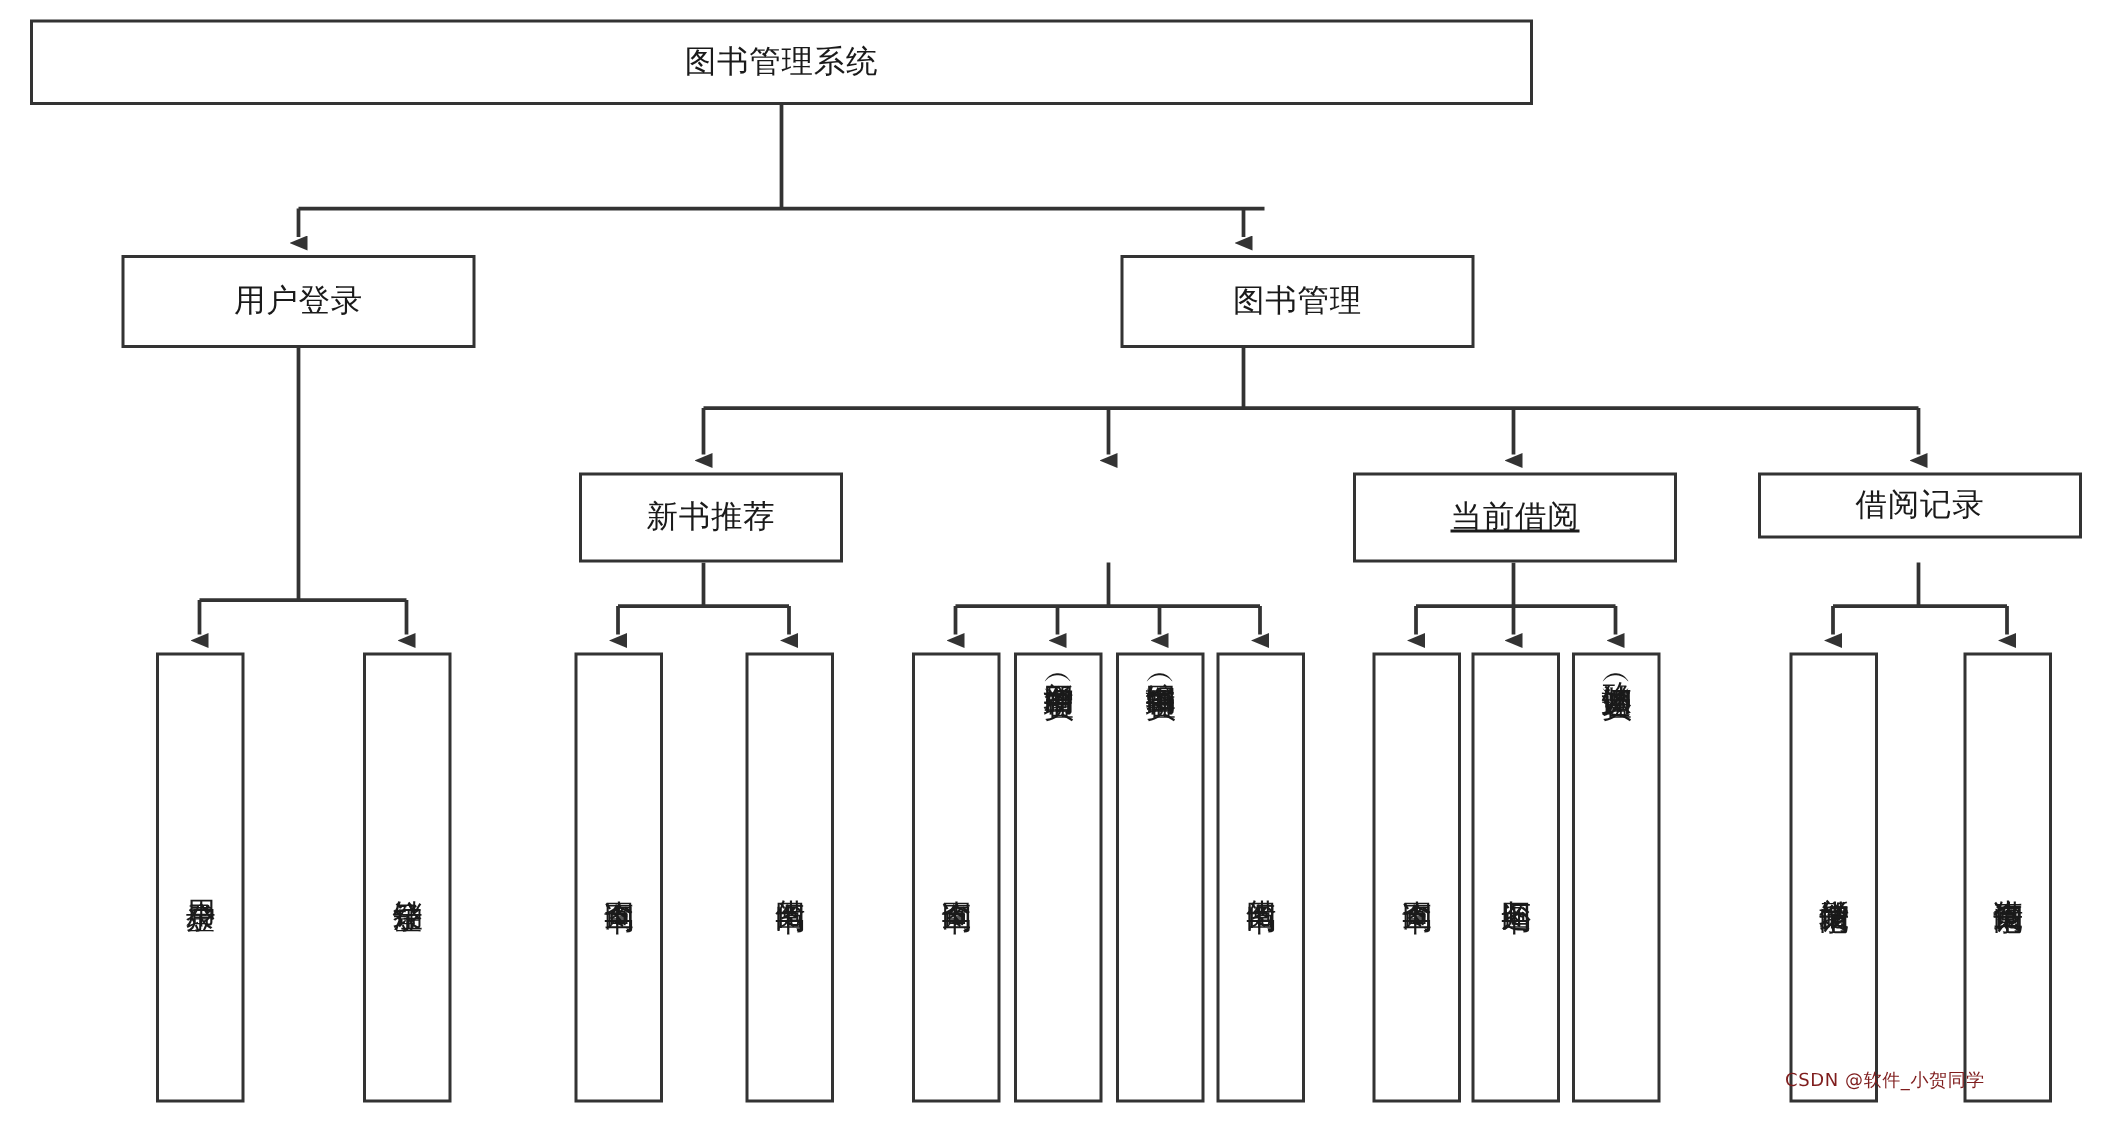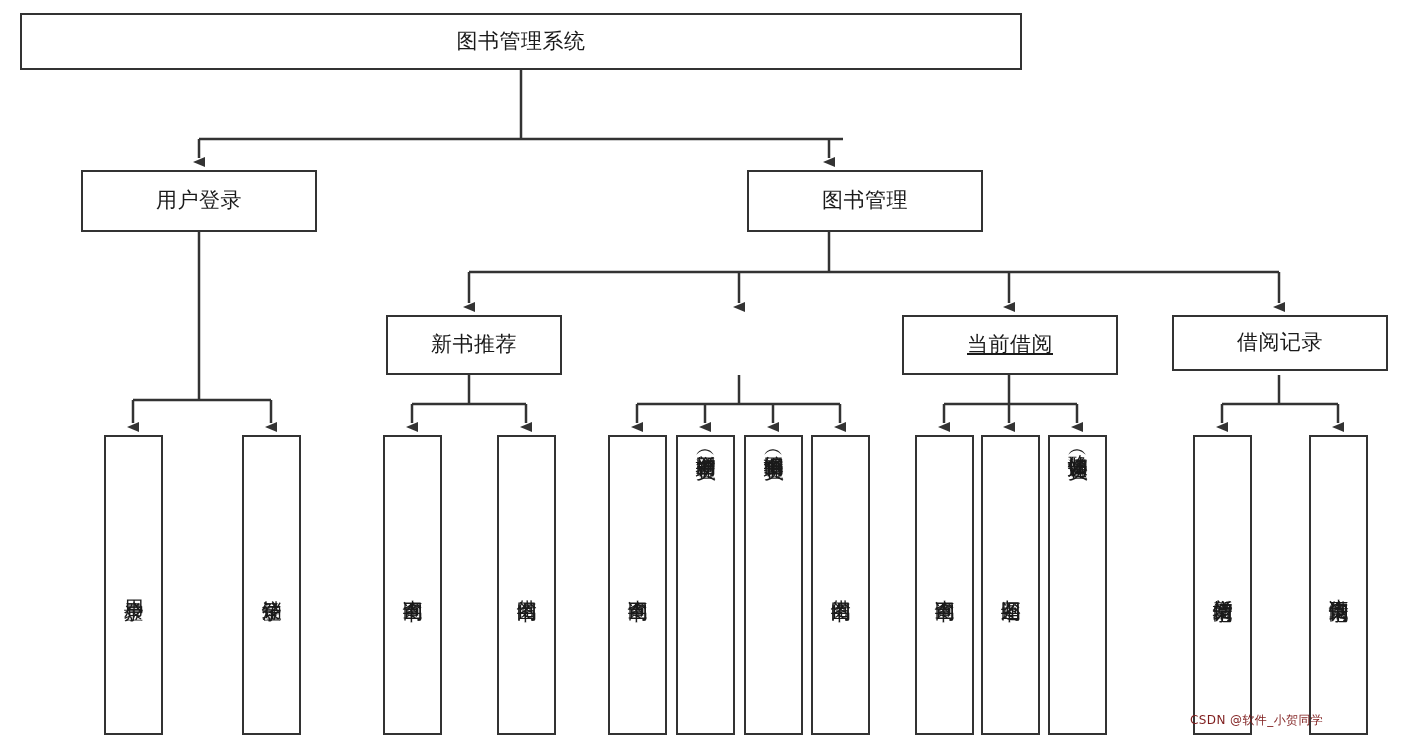--- a/index.html
+++ b/index.html
@@ -147,21 +147,21 @@
 
   <div class="node lvl2" style="left:362px; top:315px; width:176px; height:60px;margin-left:24px;">
     <span class="lbl-h">新书推荐</span>
   </div>
 
 
   <div class="node lvl2" style="left:902px; top:315px; width:216px; height:60px;text-decoration:underline;">
     <span class="lbl-h">当前借阅</span>
   </div>
 
-  <div class="node lvl2" style="left:1172px; top:315px; width:216px; height:56px;">
+  <div class="node lvl2" style="left:1172px; top:315px; width:216px; height:44px;">
     <span class="lbl-h">借阅记录</span>
   </div>
 
   <div class="node leaf centered" style="left:104px; top:435px; width:59px; height:300px;">
     <span class="lbl-v">用户登录</span>
   </div>
 
   <div class="node leaf centered" style="left:242px; top:435px; width:59px; height:300px;">
     <span class="lbl-v">注销登录</span>
   </div>

